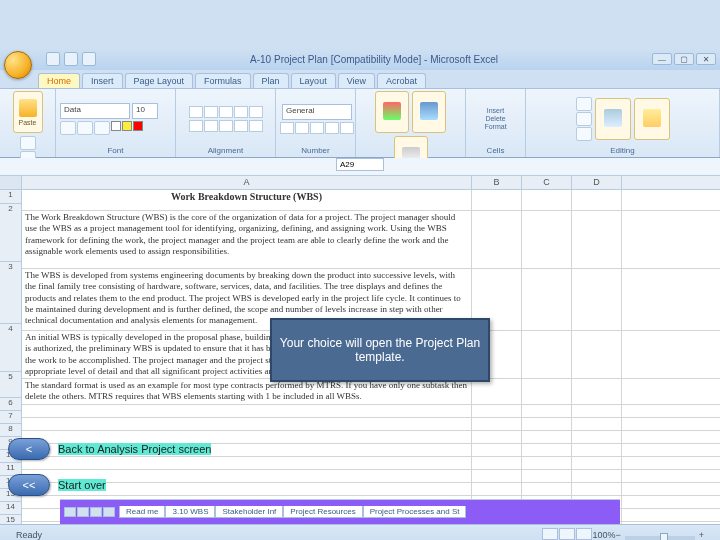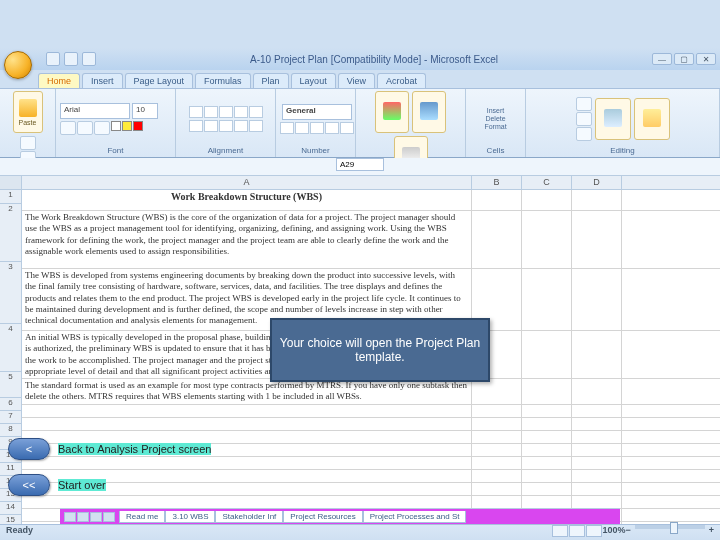--- a/index.html
+++ b/index.html
@@ -41,25 +41,25 @@
   .cellrow { display:flex; border-bottom:1px solid #d4d4d4;}
   .cellA { width:450px; border-right:1px solid #d4d4d4; padding:1px 3px; font-size:9px; color:#333; font-family:"Times New Roman",serif;}
   .cellO { width:50px; border-right:1px solid #d4d4d4;}
   .wbs-title { text-align:center; font-weight:bold; font-size:10px;}
   .para { line-height:1.25;}
   .callout { position:absolute; top:142px; left:270px; width:220px; height:64px; background:#4a6a92; border:2px solid #2d4869; color:#fff; display:flex; align-items:center; justify-content:center; text-align:center; font-size:12px; font-family:"Segoe UI",sans-serif; padding:6px; box-shadow:2px 2px 4px rgba(0,0,0,.3);}
   .navbtns { position:absolute; left:8px; bottom:44px; display:flex; flex-direction:column; gap:14px;}
   .pill { display:flex; align-items:center; gap:8px;}
   .pill-btn { width:42px; height:22px; border-radius:11px; background:linear-gradient(#7aa0d8,#3a6bb0); border:1px solid #2d4f85; display:flex;align-items:center;justify-content:center;font-size:11px;color:#fff; box-shadow:1px 1px 2px rgba(0,0,0,.3);}
   .pill-lab { font-size:11px; color:#222; background:#5eead4;}
-  .sheettabs { position:absolute; bottom:16px; left:60px; right:100px; height:16px; display:flex; align-items:center; gap:0; background:#d946ef; border-top:1px solid #b8cce1; font-size:8px; overflow:hidden;}
+  .sheettabs { position:absolute; bottom:16px; left:60px; right:100px; height:25px; display:flex; align-items:center; gap:0; background:#8b5cf6; border-top:1px solid #b8cce1; font-size:8px; overflow:hidden;}
   .sheettabs .nav { display:flex; gap:1px; padding:0 4px;}
   .sheettabs .nav span{ width:12px;height:10px;background:#d2e1f0;border:1px solid #a8c0dd;}
   .stab { padding:1px 6px; background:#fff; border:1px solid #a8c0dd; border-top:none; color:#3a5d88;}
-  .statusbar { height:16px; background:linear-gradient(#d9e7f6,#cfe0f2); border-top:1px solid #a8c0dd; display:flex; align-items:flex-start; padding:0 6px; font-size:9px; color:#456; position:absolute; bottom:0; left:0; right:0;font-weight:bold;}
+  .statusbar { height:16px; background:linear-gradient(#d9e7f6,#cfe0f2); border-top:1px solid #a8c0dd; display:flex; align-items:flex-end; padding:0 16px; font-size:9px; color:#456; position:absolute; bottom:0; left:0; right:0;}
   .statusbar .spacer{flex:1;}
   .viewbtns { display:flex; gap:1px;}
   .viewbtns span{ width:16px;height:12px;background:#eef5fc;border:1px solid #a8c0dd;}
   .zoomslider { width:70px; height:4px; background:#bcd0e6; margin:0 4px; position:relative;}
   .zoomslider::after{content:"";position:absolute;left:50%;top:-3px;width:6px;height:10px;background:#eef5fc;border:1px solid #8aa7c8;}
   .midstrip { position:absolute; left:78px; right:130px; top:339px; height:12px; border-top:1px solid #222; border-bottom:1px solid #222;}
 </style>
 </head>
 <body>
 
@@ -101,21 +101,21 @@
             <span></span>
             <span></span>
             <span></span>
           </div>
       </div>
       <div class="group-label">Clipboard</div>
     </div>
     <div class="group" style="width:120px">
       <div class="group-body" style="flex-direction:column;gap:2px;align-items:flex-start;">
         <div style="display:flex;gap:2px;">
-          <div class="combo">Arial</div>
+          <div class="combo">Data</div>
           <div class="combo" style="width:26px">10</div>
         </div>
         <div style="display:flex;gap:1px;">
           <span class="smallset" style="flex-direction:row;">
               <span></span>
               <span></span>
               <span></span>
             </span>
           <span class="col-swatch">
               <span style="background:#fff"></span>
@@ -139,21 +139,21 @@
             <span style="width:14px;height:12px;border:1px solid #b8cce1;background:#fff"></span>
             <span style="width:14px;height:12px;border:1px solid #b8cce1;background:#fff"></span>
             <span style="width:14px;height:12px;border:1px solid #b8cce1;background:#fff"></span>
             <span style="width:14px;height:12px;border:1px solid #b8cce1;background:#fff"></span>
             <span style="width:14px;height:12px;border:1px solid #b8cce1;background:#fff"></span>
           </div>
       </div>
       <div class="group-label">Alignment</div>
     </div>
     <div class="group" style="width:80px">
-      <div class="group-body" style="flex-direction:column;gap:2px;font-weight:bold;">
+      <div class="group-body" style="flex-direction:column;gap:2px;">
         <div class="combo">General</div>
         <div style="display:flex;gap:1px;">
             <span style="width:14px;height:12px;border:1px solid #b8cce1;background:#fff"></span>
             <span style="width:14px;height:12px;border:1px solid #b8cce1;background:#fff"></span>
             <span style="width:14px;height:12px;border:1px solid #b8cce1;background:#fff"></span>
             <span style="width:14px;height:12px;border:1px solid #b8cce1;background:#fff"></span>
             <span style="width:14px;height:12px;border:1px solid #b8cce1;background:#fff"></span>
           </div>
       </div>
       <div class="group-label">Number</div>

